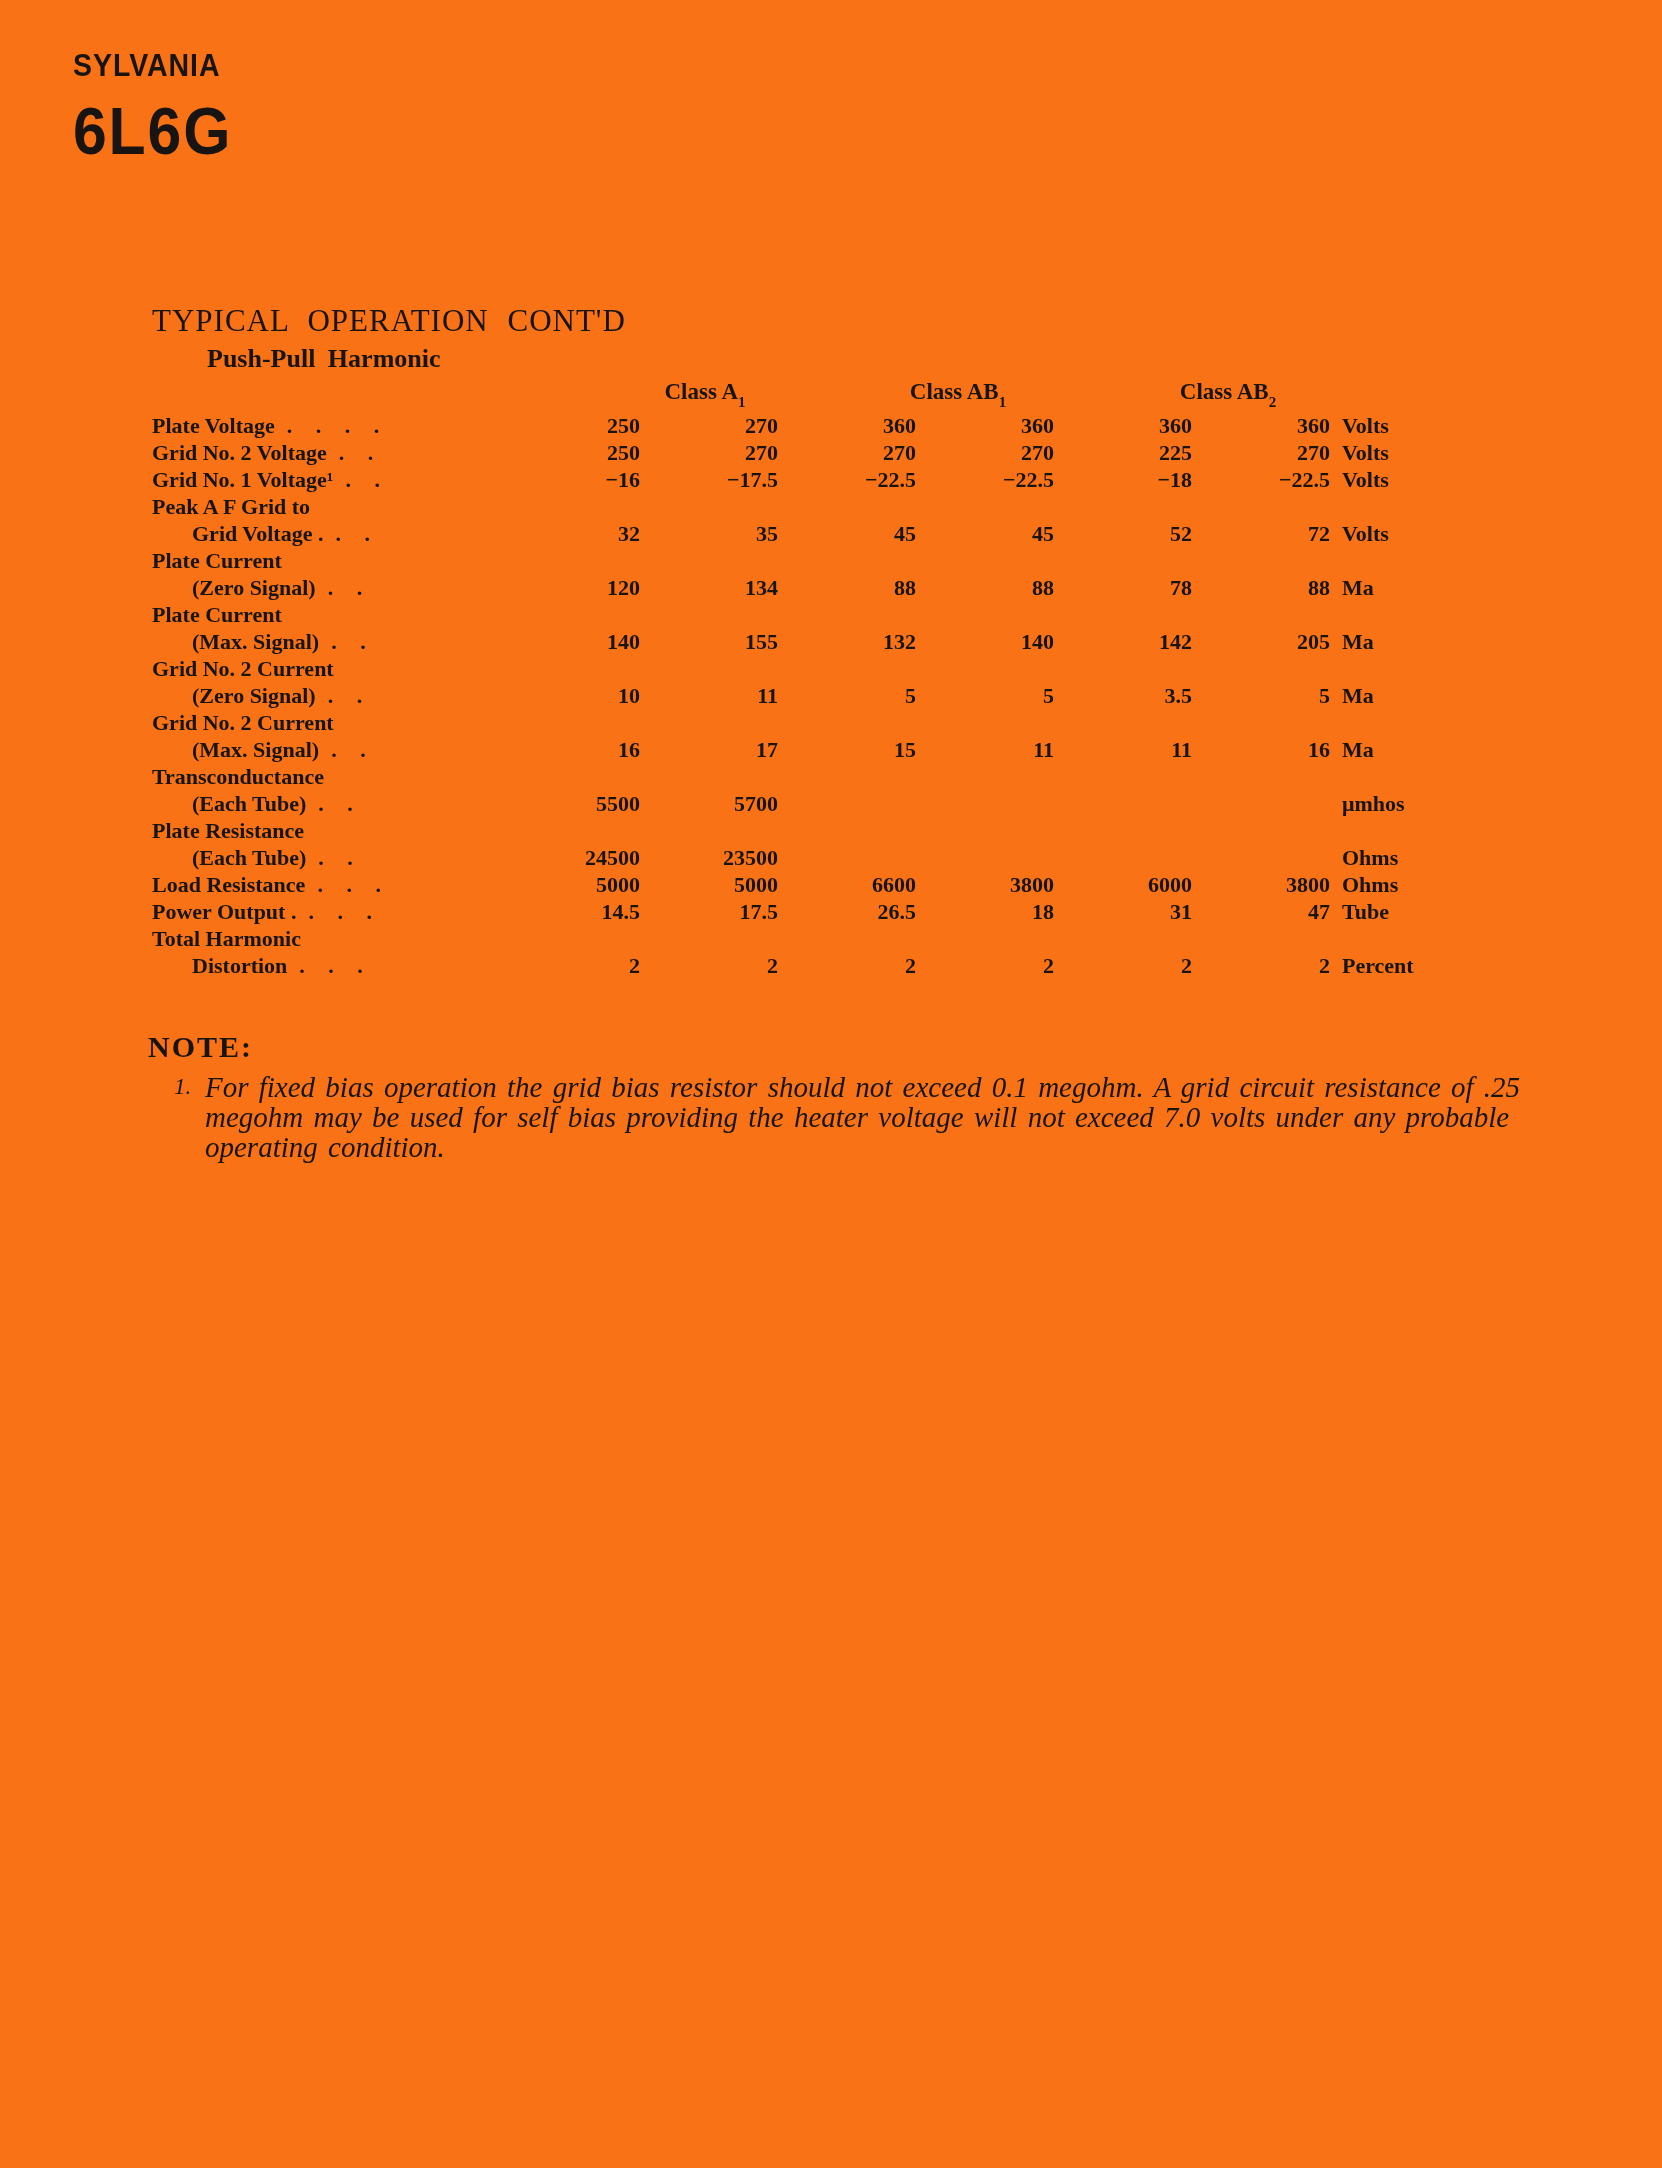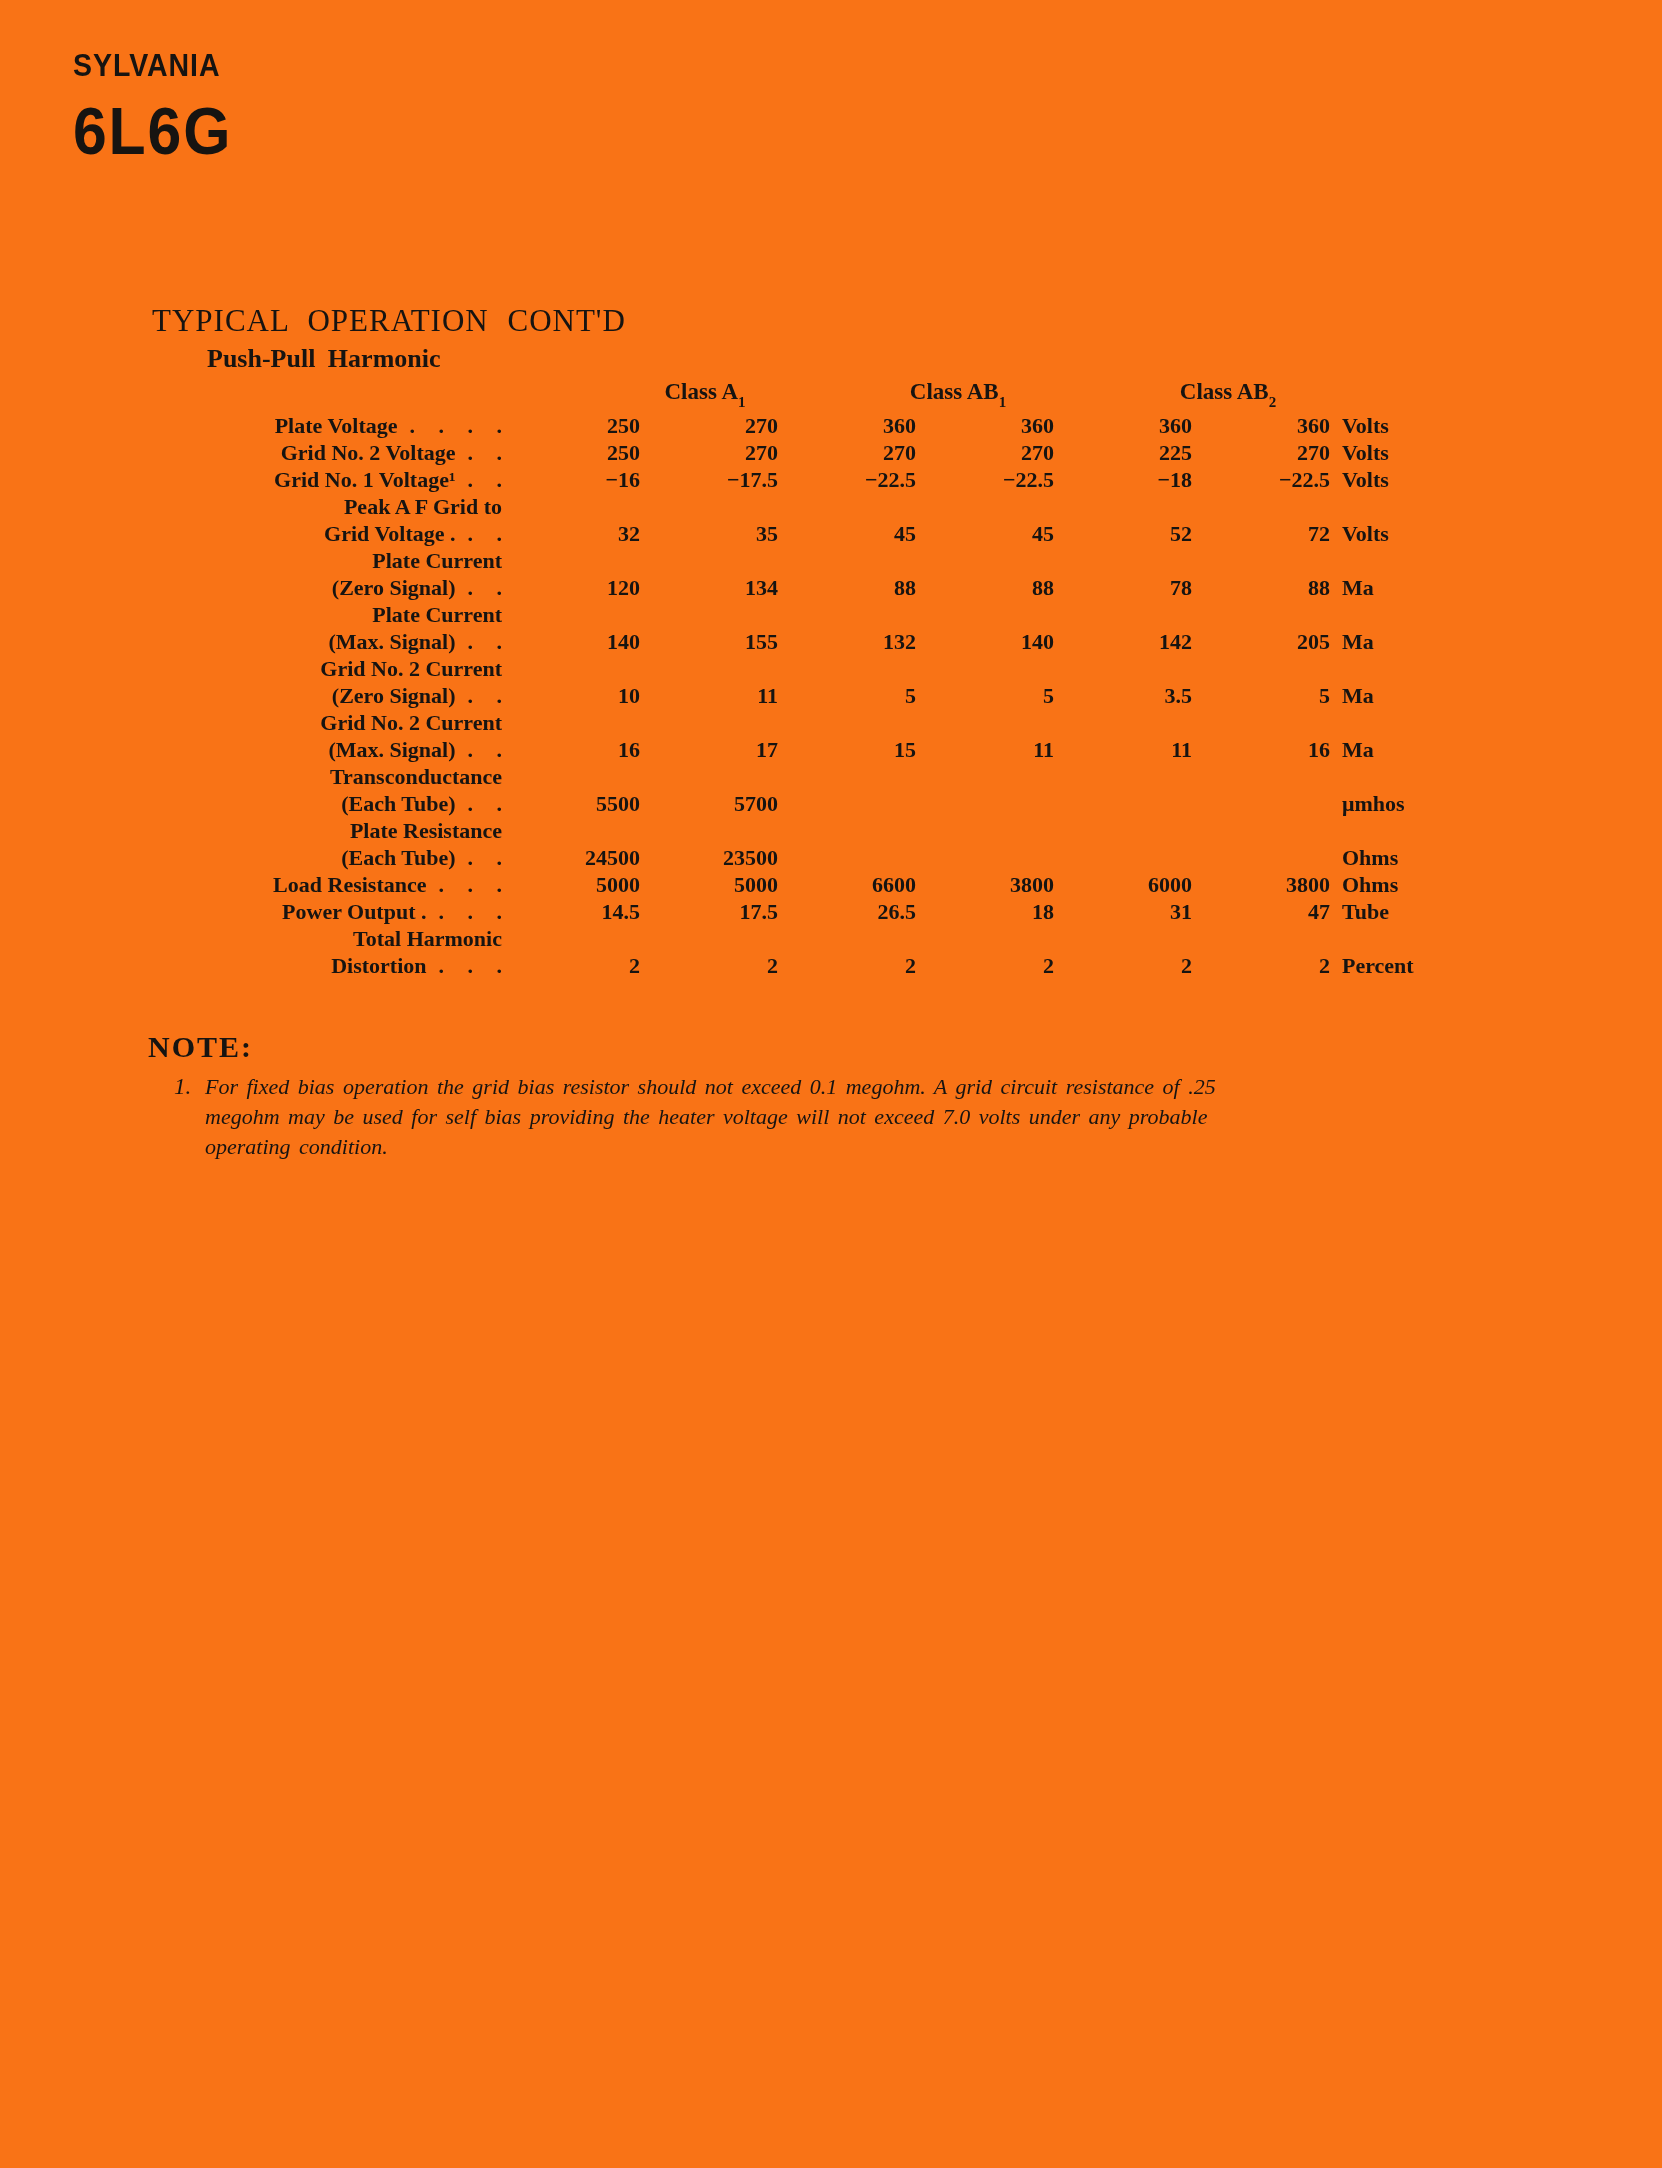--- a/index.html
+++ b/index.html
@@ -48,36 +48,36 @@
   }
   
   .class-headers { position:relative; height:31px; margin-top:4px; font-weight:700; font-size:23px; }
   .class-h { position:absolute; top:0; transform:translateX(-50%); white-space:nowrap; }
   .class-h.pos0 { left:553px; }
   .class-h.pos1 { left:806px; }
   .class-h.pos2 { left:1076px; }
   .class-h sub { font-size:15px; position:relative; top:2px; font-weight:700; }
   .trows { margin-top:2px; font-size:22px; font-weight:700; }
   .trow { display:flex; align-items:flex-end; }
-  .tlabel { width:350px; flex:0 0 350px;text-align:right; }
+  .tlabel { width:350px; flex:0 0 350px; }
   .lline { line-height:27px; height:27px; white-space:nowrap; }
   .lline.ind { padding-left:40px; }
   .dots { margin-left:12px; word-spacing:18px; }
   .tnum { width:138px; flex:0 0 138px; text-align:right; line-height:27px; }
   .tunit { margin-left:12px; line-height:27px; white-space:nowrap; }
   
   .note { position:absolute; left:148px; top:1028px; width:1330px; }
   .note-heading { font-size:30px; font-weight:700; letter-spacing:2px; line-height:38px; }
   .note-item { position:relative; margin-top:6px; padding-left:57px; }
   .note-num {
     position:absolute; left:26px; top:0;
     font-style:italic; font-size:23px; line-height:30px;
   }
   .note-line {
-    font-style:italic; font-size:22px; line-height:30px;
+    font-style:italic; font-size:29px; line-height:30px;
     word-spacing:3px; white-space:nowrap;
   }
 </style>
 </head>
 <body>
 
 <div class="page">
 
   <div class="logo">
     <span class="brand">SYLVANIA</span>

